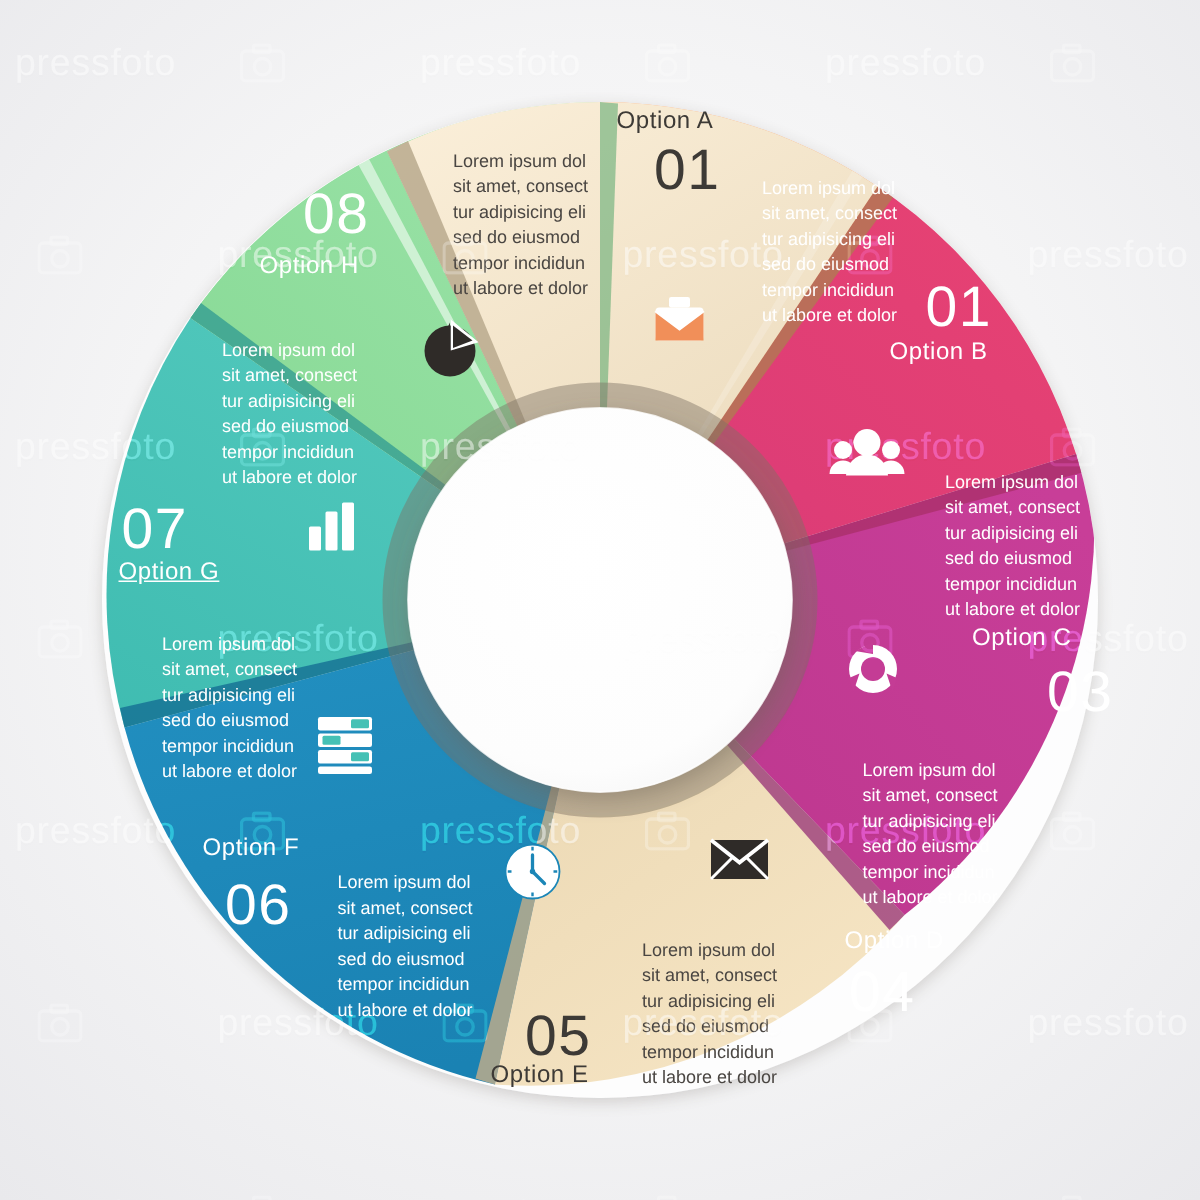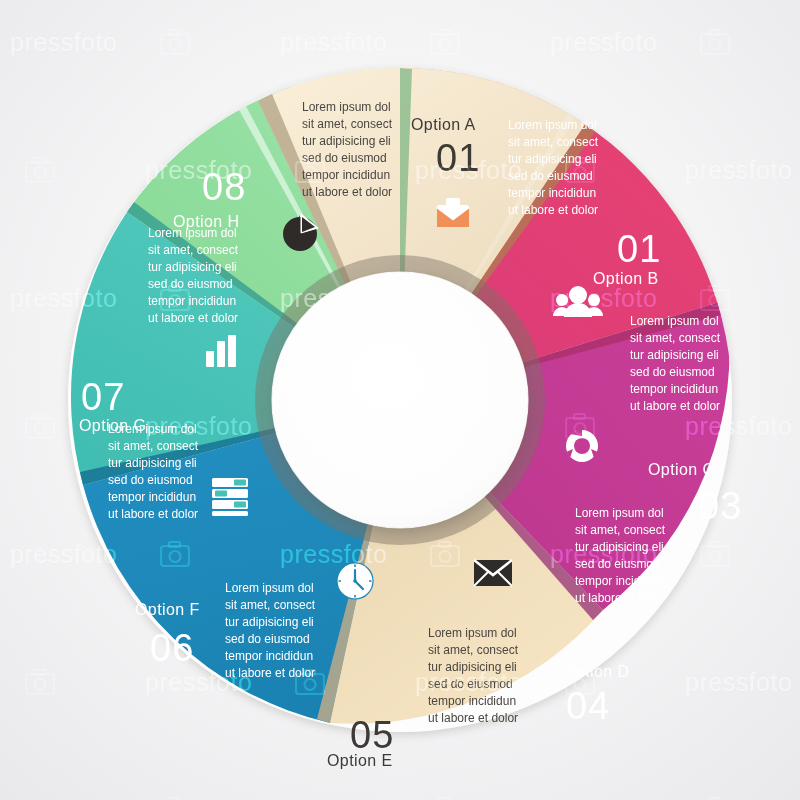--- a/index.html
+++ b/index.html
@@ -12,21 +12,20 @@
   }
   #stage{position:absolute;inset:0;width:800px;height:800px;}
   svg.wheel{position:absolute;left:0;top:0;width:800px;height:800px;display:block;}
 
   
   .lbl{
     position:absolute;
     line-height:1.0;
     white-space:nowrap;
     pointer-events:none;
-    margin-top:44px;
   }
   .num{ font-size:38px; font-weight:400; letter-spacing:1px; }
   .opt{ font-size:16px; font-weight:400; letter-spacing:.4px; }
   .para{
     position:absolute;
     font-size:12px;
     line-height:1.42;
     width:112px;
     white-space:pre-line;
   }
@@ -260,21 +259,21 @@
   <div class="lbl opt light" style="left:135px;top:558px;">Option F</div>
   <div class="lbl num light" style="left:150px;top:585px;">06</div>
   <div class="para light" style="left:225px;top:580px;">Lorem ipsum dol
 sit amet, consect
 tur adipisicing eli
 sed do eiusmod
 tempor incididun
 ut labore et dolor</div>
 
   <div class="lbl num light" style="left:81px;top:334px;">07</div>
-  <div class="lbl opt light" style="left:79px;top:374px;">Option G</div>
+  <div class="lbl opt light" style="left:79px;top:374px;text-decoration:underline;">Option G</div>
   <div class="para light" style="left:108px;top:421px;">Lorem ipsum dol
 sit amet, consect
 tur adipisicing eli
 sed do eiusmod
 tempor incididun
 ut labore et dolor</div>
 
   <div class="lbl num light" style="left:202px;top:124px;">08</div>
   <div class="lbl opt light" style="left:173px;top:170px;text-align:center;">Option H</div>
   <div class="para light" style="left:148px;top:225px;">Lorem ipsum dol

